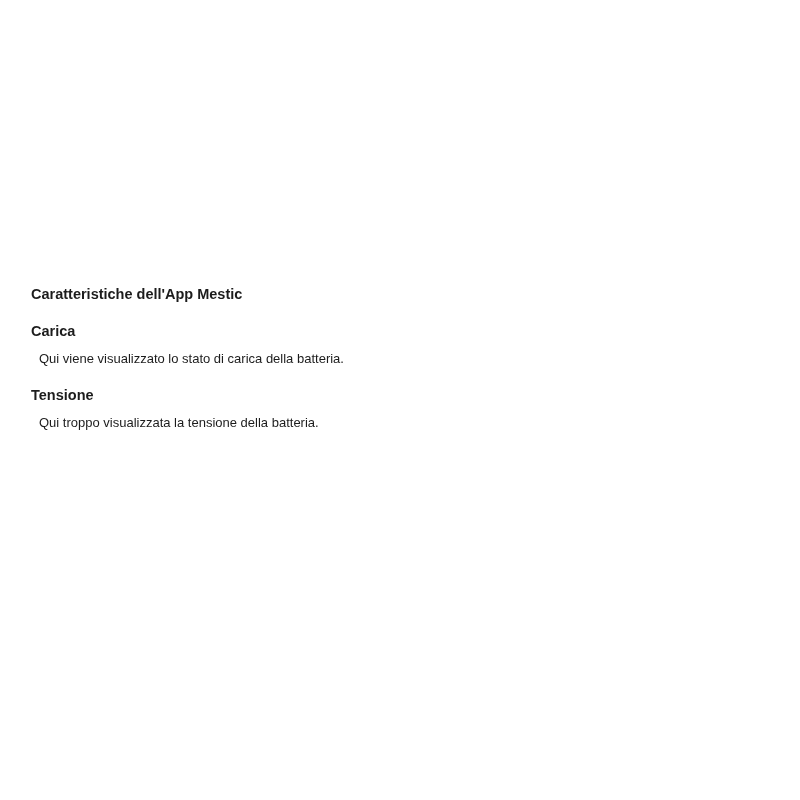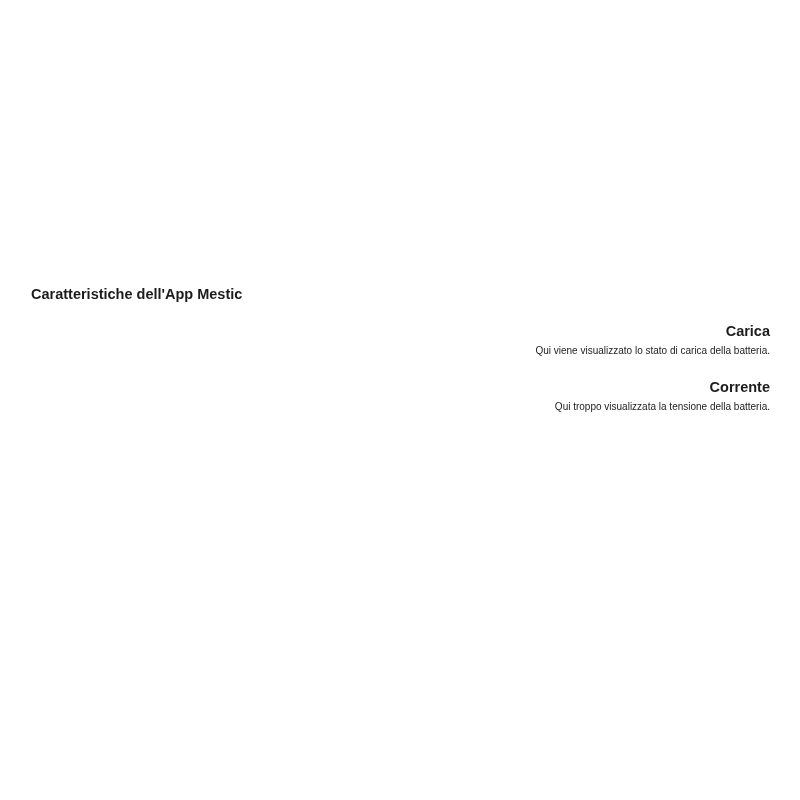--- a/index.html
+++ b/index.html
@@ -20,49 +20,48 @@
     border-radius: 13px;
   }
   .doc-title {
     font-size: 14.5px;
     line-height: 19px;
     font-weight: bold;
     margin: 0 0 18px 0;
   }
   .section {
     margin: 0 0 18px 0;
-    text-align: right;
   }
   .section-title {
     font-size: 14.5px;
     line-height: 19px;
     font-weight: bold;
     margin: 0;
   }
   .section-desc {
-    font-size: 10px;
+    font-size: 13px;
     line-height: 19px;
-    margin: 0;
+    margin: 8px;
     white-space: nowrap;
   }
 </style>
 </head>
 <body>
 
 <div class="page">
 
   <p class="doc-title">Caratteristiche dell'App Mestic</p>
 
   <div class="section">
     <p class="section-title">Carica</p>
     <p class="section-desc">Qui viene visualizzato lo stato di carica della batteria.</p>
   </div>
 
   <div class="section">
-    <p class="section-title">Corrente</p>
+    <p class="section-title">Tensione</p>
     <p class="section-desc">Qui troppo visualizzata la tensione della batteria.</p>
   </div>
 
   <div class="section">
   </div>
 
 
 </div>
 
 </body></html>

